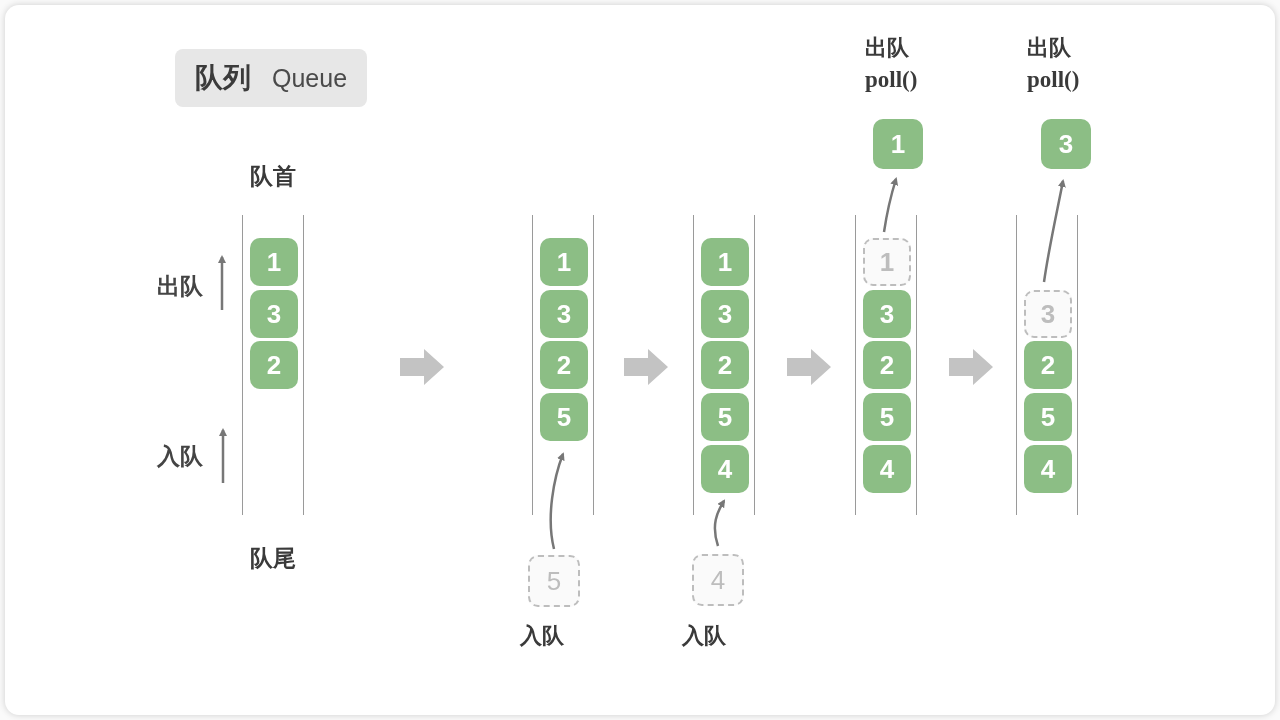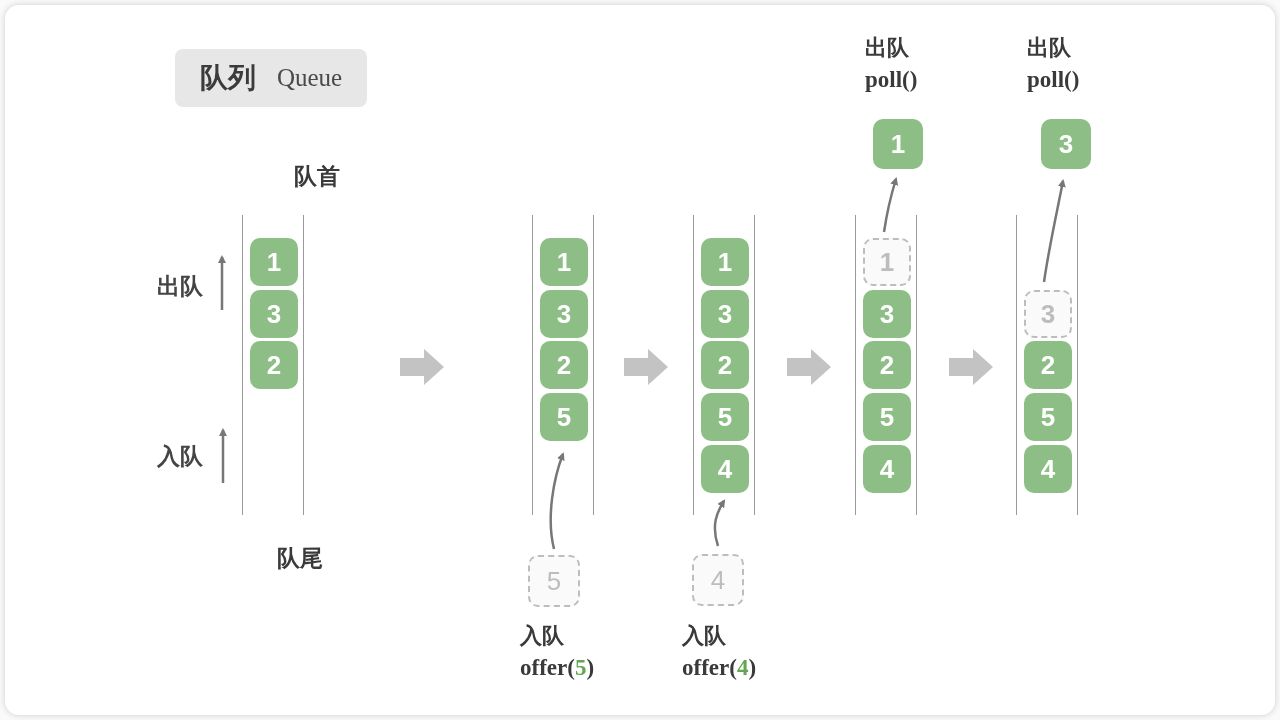--- a/index.html
+++ b/index.html
@@ -20,24 +20,24 @@
     overflow:hidden;
   }
   .stage{position:relative;width:100%;height:100%;}
 
   .badge{
     position:absolute;left:170px;top:44px;width:192px;height:58px;
     background:var(--badge-bg,#E7E7E7);border-radius:8px;
     display:flex;align-items:center;justify-content:center;gap:21px;
   }
   .badge .zh{font-size:28px;font-weight:bold;}
-  .badge .en{font-size:25px;font-family:Liberation Serif, serif;color:#4a4a4a;}
+  .badge .en{font-size:25px;font-family:Liberation Sans, sans-serif;color:#4a4a4a;}
 
   .side-label{position:absolute;font-size:23px;font-weight:bold;color:#444;}
-  .cap-label{position:absolute;width:62px;text-align:center;font-size:23px;font-weight:bold;color:#3a3a3a;margin-left:44px;}
+  .cap-label{position:absolute;width:62px;text-align:center;font-size:23px;font-weight:bold;color:#3a3a3a;}
 
   .qcol{
     position:absolute;top:210px;width:62px;height:300px;
     border-left:1.5px solid var(--line-gray,#9A9A9A);
     border-right:1.5px solid var(--line-gray,#9A9A9A);
   }
   .qbox{
     position:absolute;left:7px;width:48px;height:48px;border-radius:10px;
     background:var(--box-green,#8CBE85);
     color:#fff;font-size:26px;font-weight:bold;
@@ -77,54 +77,52 @@
 
 <div class="card">
 <div class="stage">
 
   <div class="badge">
     <span class="zh">队列</span>
     <span class="en">Queue</span>
   </div>
 
   <div class="cap-label" style="left:237px;top:156px;">队首</div>
-  <div class="cap-label" style="left:220px;top:538px;">队尾</div>
+  <div class="cap-label" style="left:237px;top:538px;">队尾</div>
 
   <div class="side-label" style="left:152px;top:266px;">出队</div>
   <div class="side-label" style="left:152px;top:436px;">入队</div>
 
   <div class="qcol" style="left:237px;">
     <div class="qbox" style="top:23px;">1</div>
     <div class="qbox" style="top:75px;">3</div>
     <div class="qbox" style="top:126px;">2</div>
   </div>
 
   <div class="qcol" style="left:527px;">
     <div class="qbox" style="top:23px;">1</div>
     <div class="qbox" style="top:75px;">3</div>
     <div class="qbox" style="top:126px;">2</div>
     <div class="qbox" style="top:178px;">5</div>
   </div>
   <div class="pending-box" style="left:523px;top:550px;">5</div>
   <div class="op-label" style="left:515px;top:616px;">
     <div class="op-zh">入队</div>
-    <div class="op-code"><span>offer(</span><span class="green">5</span><span>)</span></div>
   </div>
 
   <div class="qcol" style="left:688px;">
     <div class="qbox" style="top:23px;">1</div>
     <div class="qbox" style="top:75px;">3</div>
     <div class="qbox" style="top:126px;">2</div>
     <div class="qbox" style="top:178px;">5</div>
     <div class="qbox" style="top:230px;">4</div>
   </div>
   <div class="pending-box" style="left:687px;top:549px;">4</div>
   <div class="op-label" style="left:677px;top:616px;">
     <div class="op-zh">入队</div>
-    <div class="op-code"><span>offer(</span><span class="green">4</span><span>)</span></div>
   </div>
 
   <div class="qcol" style="left:850px;">
     <div class="qbox dashed" style="top:23px;">1</div>
     <div class="qbox" style="top:75px;">3</div>
     <div class="qbox" style="top:126px;">2</div>
     <div class="qbox" style="top:178px;">5</div>
     <div class="qbox" style="top:230px;">4</div>
   </div>
   <div class="float-box" style="left:868px;top:114px;">1</div>

